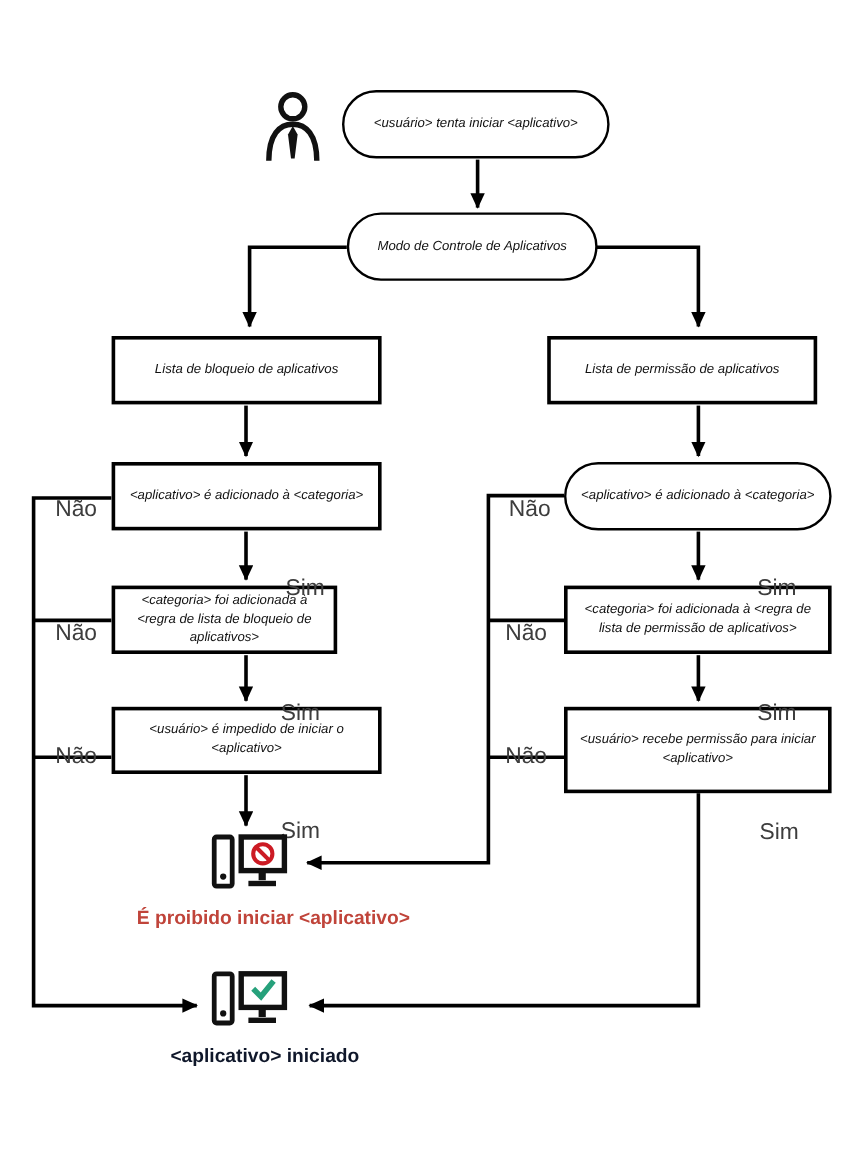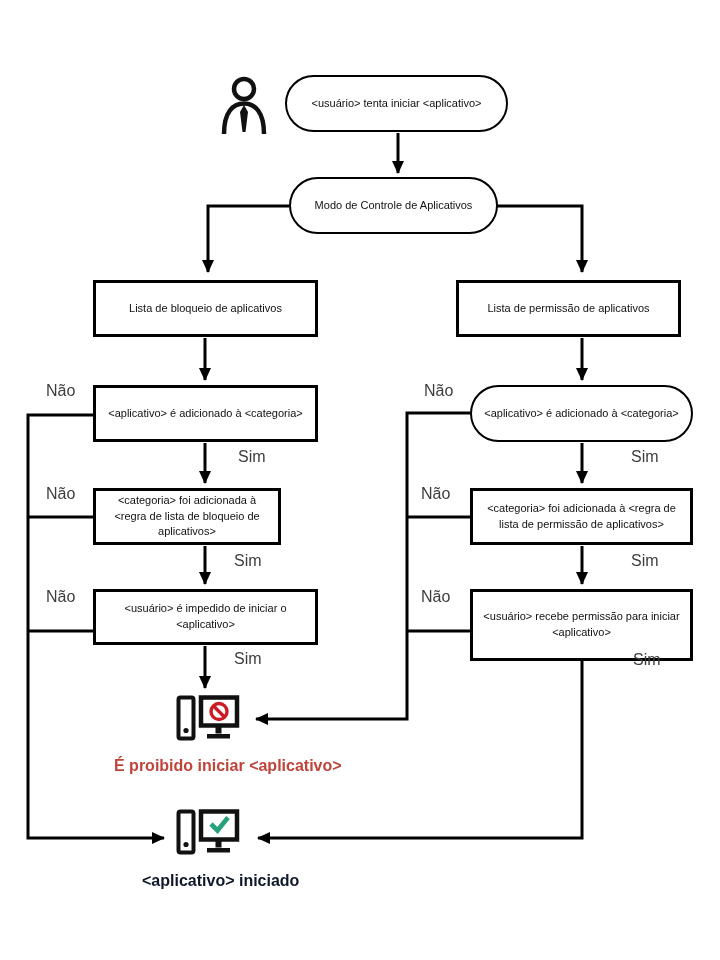--- a/index.html
+++ b/index.html
@@ -4,24 +4,24 @@
 <style>
   html,body{margin:0;padding:0;background:#fff;}
   #canvas{
     position:relative;width:720px;height:960px;background:#ffffff;
     font-family:"Liberation Sans", sans-serif;overflow:hidden;
   }
   #wires{position:absolute;left:0;top:0;width:720px;height:960px;}
   .node{
     position:absolute;box-sizing:border-box;background:#fff;
     border:3px solid #000;display:flex;align-items:center;justify-content:center;
-    text-align:center;font-size:11px;line-height:1.45;color:#111;padding:4px 10px;
+    text-align:center;font-size:11px;line-height:1.45;color:#111;padding:4px 10px;font-style:italic;
   }
   .oval{border-radius:30px;border-width:2.5px;}
-  .lbl{position:absolute;font-size:16px;color:#3d3d3d;white-space:nowrap;}
+  .lbl{position:absolute;font-size:19px;color:#3d3d3d;white-space:nowrap;margin-top:32px;}
   .caption{position:absolute;font-size:16px;white-space:nowrap;font-weight:bold;}
   .icon{position:absolute;}
 </style>
 </head>
 <body>
 
 <div id="canvas">
 
   <svg id="wires" viewBox="0 0 720 960" xmlns="http://www.w3.org/2000/svg">
     <defs>

